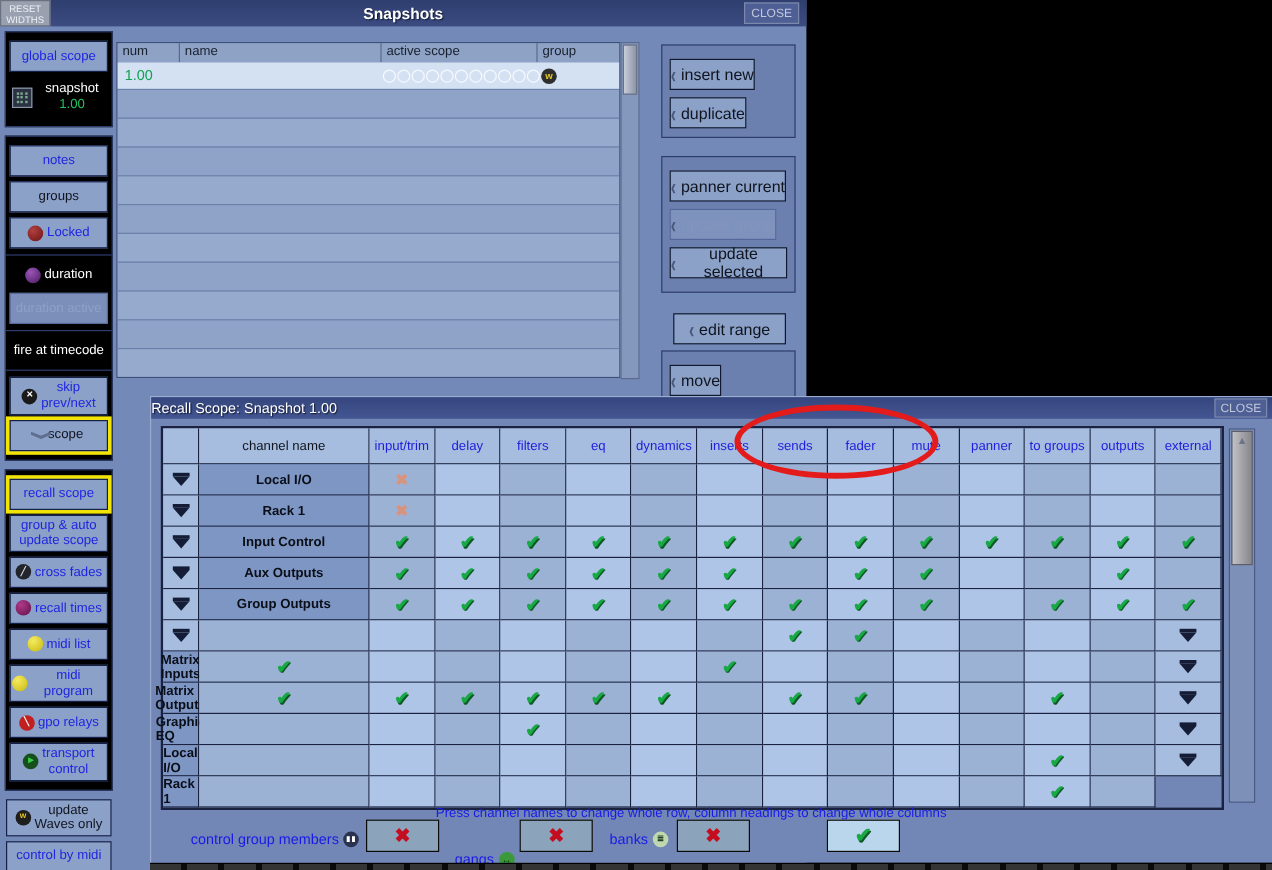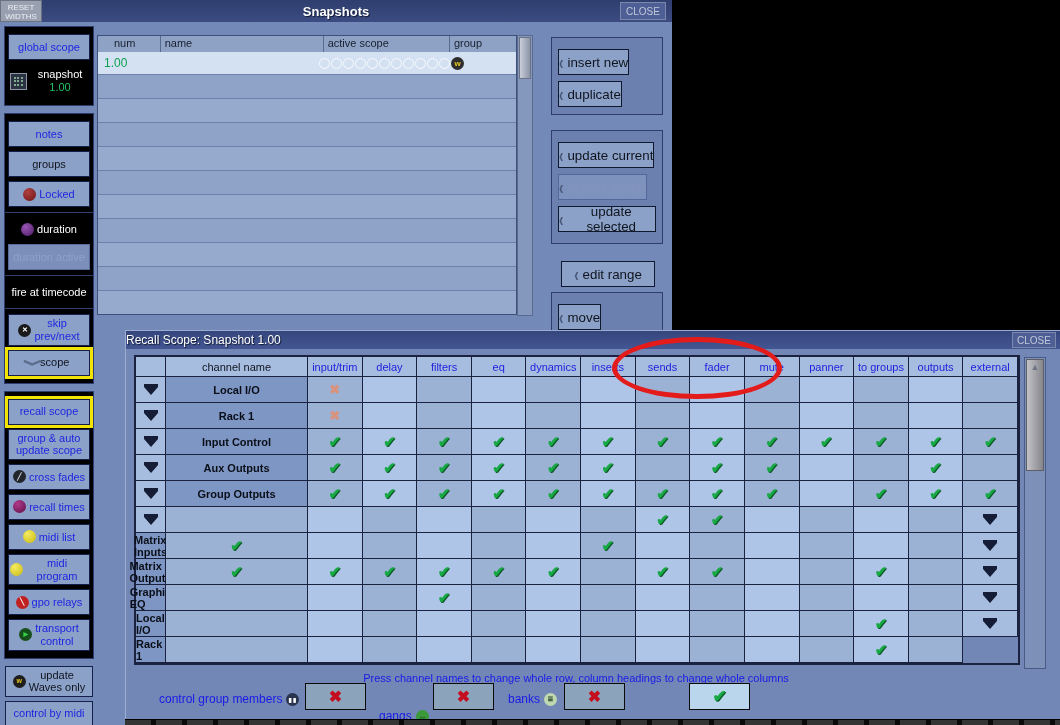--- a/index.html
+++ b/index.html
@@ -36,21 +36,21 @@
   .ico-xfade { background:#23252C; color:#DDD; }
   .ico-rtimes { background:radial-gradient(circle at 35% 30%, #B03A8A, #5E1048); }
   .ico-midi { background:radial-gradient(circle at 35% 30%, #F5EC60, #C8B810); }
   .ico-gpo { background:#C02020; color:#FFF; }
   .ico-play { background:#174F1C; color:#35D045; font-size:6px; }
   .ico-w { background:#1E1E1E; color:#E8C820; }
   .chev-down { color:#5E6E8E; font-weight:bold; display:inline-block; transform:rotate(90deg) scaleY(1.6); font-size:10px; }
 
   
   #snap-list { position:absolute; left:97px; top:35px; width:420px; border:1px solid #404F78; }
-  #list-head { display:flex; height:16px; background:#8DA2C5; color:#18202E;padding-left:12px; }
+  #list-head { display:flex; height:16px; background:#8DA2C5; color:#18202E; }
   #list-head .hc { border-right:1px solid #5A6A8E; padding:1px 4px; }
   .row-active { height:22px; background:#D3E1F3; display:flex; align-items:center; position:relative; }
   .row-active .num { color:#0FA050; font-size:12px; padding-left:6px; width:52px; }
   .scope-circles { position:absolute; left:221px; display:flex; align-items:center; gap:1px; }
   .sc { width:11px; height:11px; border-radius:50%; border:1px solid #FFFFFFCC; }
   .sc-w { width:13px; height:13px; border-radius:50%; background:#2E2E2E; color:#E8C820; font-size:8px; font-weight:bold; display:flex; align-items:center; justify-content:center; border:none; }
   .row-empty { height:24px; border-top:1px solid #6C80AA; }
   .row-empty.a { background:#8EA3C7; } .row-empty.b { background:#95AACD; }
   #list-scroll { position:absolute; left:517px; top:35px; width:16px; height:281px; background:#8497BD; border:1px solid #5A6A8E; }
   #list-thumb { position:absolute; left:1px; top:1px; width:12px; height:42px; background:linear-gradient(90deg,#C8CDD8,#8C94A8); border:1px solid #6A7284; }
@@ -65,21 +65,21 @@
   #panel-c { top:292px; height:50px; }
 
   
   #dialog { position:absolute; left:125px; top:330px; width:935px; height:389px; background:#7287B5; border-left:1px solid #9AACD0; border-top:1px solid #9AACD0; }
   #dlg-titlebar { position:absolute; left:0; top:0; width:935px; height:18px; background:linear-gradient(#35467E,#445692); }
   #dlg-title { position:absolute; width:1040px; top:2px; text-align:left; color:#FFF; font-weight:normal; font-size:12px; text-shadow:1px 1px 1px #101830; }
   #dlg-close { right:4px; top:1px; width:44px; height:16px; line-height:15px; }
 
   #scope-table { position:absolute; left:8px; top:24px; width:886px; border:2px solid #1A2240; display:grid; grid-template-columns:30px 142px repeat(13,1fr); }
   .cell { border-right:1px solid #1A2240; border-bottom:1px solid #1A2240; display:flex; align-items:center; justify-content:center; }
-  .hdr { height:20px; background:#A6BDDF; color:#1E1EDC; font-size:11px; }
+  .hdr { height:30px; background:#A6BDDF; color:#1E1EDC; font-size:11px; }
   .hdr.cname { color:#10141E; }
   .body-cell { height:26px; }
   .funnel-cell { background:#A6BDDF; }
   .name-cell { background:#7E96C3; color:#0A0E18; font-weight:bold; }
   .col-d { background:#9CB2D5; } .col-l { background:#AFC5E8; }
   .chk { color:#18A845; font-size:15px; font-weight:bold; text-shadow:1px 1px 0 #0B5A23; }
   .crs { color:#D8937F; font-size:13px; font-weight:bold; }
   .funnel { display:flex; flex-direction:column; align-items:center; }
   .funnel .bar { width:14px; height:3px; background:#141C36; }
   .funnel .tri { width:0; height:0; border-left:7px solid transparent; border-right:7px solid transparent; border-top:8px solid #141C36; }
@@ -254,21 +254,21 @@
         <span>insert new</span>
       </button>
     <button class="act-btn">
         <span class="lt">‹</span>
         <span>duplicate</span>
       </button>
   </div>
   <div id="panel-b" class="act-panel">
     <button class="act-btn">
         <span class="lt">‹</span>
-        <span>update current</span>
+        <span>panner current</span>
       </button>
     <button class="act-btn disabled">
         <span class="lt">‹</span>
         <span>update group</span>
       </button>
     <button class="act-btn">
         <span class="lt">‹</span>
         <span>update selected</span>
       </button>
   </div>

